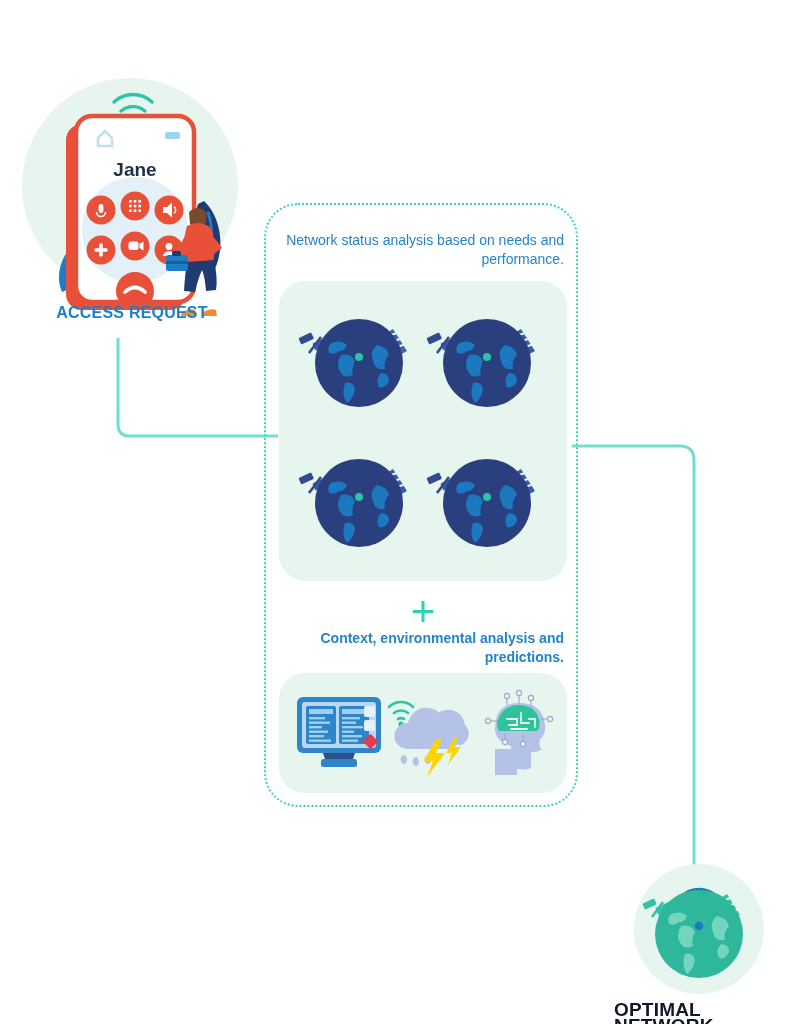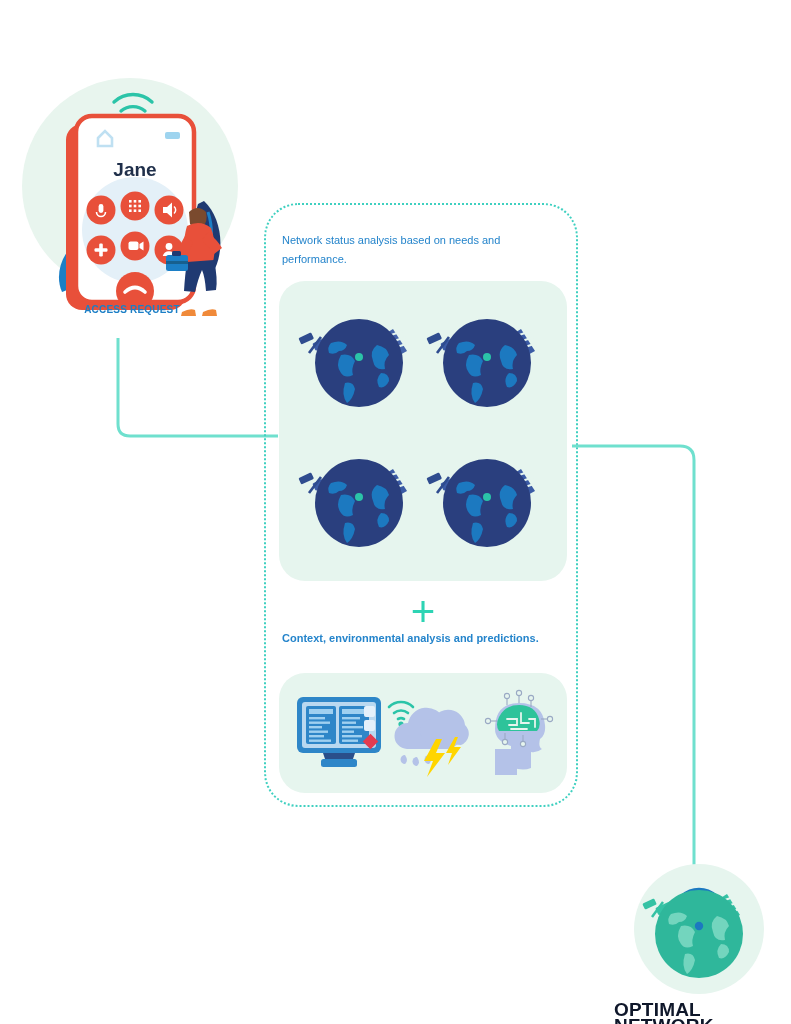--- a/index.html
+++ b/index.html
@@ -36,43 +36,43 @@
     width: 216px; height: 216px;
     border-radius: 50%;
     background: #e8f5ee;
   }
   #access-art { position: absolute; left: 0; top: 0; width: 220px; height: 250px; }
   #access-label {
     position: absolute;
     left: 0; top: 238px;
     width: 220px;
     text-align: center;
-    font-size: 10px;
+    font-size: 16px;
     font-weight: bold;
     letter-spacing: 0.2px;
     color: #1C7FC6;
   }
 
   
   #analysis-box {
     left: 264px;
     top: 163px;
     width: 314px;
     height: 604px;
     border: 2px dotted #3FD0C0;
     border-radius: 34px;
     box-sizing: border-box;
     background: transparent;
   }
   .panel-title {
     position: absolute;
     left: 16px;
     width: 282px;
-    text-align: left;
-    font-size: 11px;
+    text-align: right;
+    font-size: 14px;
     line-height: 19px;
     color: #2484CB;
   }
   #title-network { top: 26px; }
   #title-context { top: 424px; font-weight: bold; }
 
   .mint-panel {
     position: absolute;
     left: 13px;
     width: 288px;

